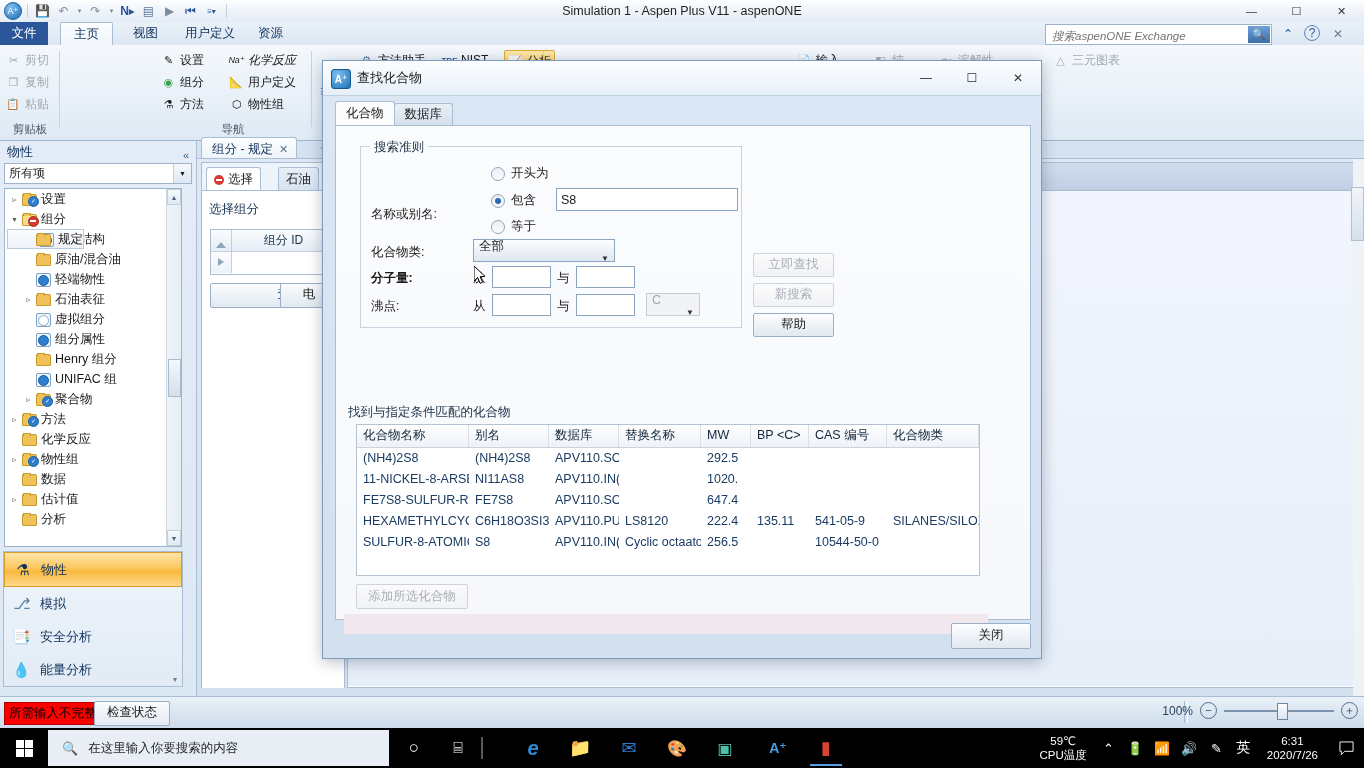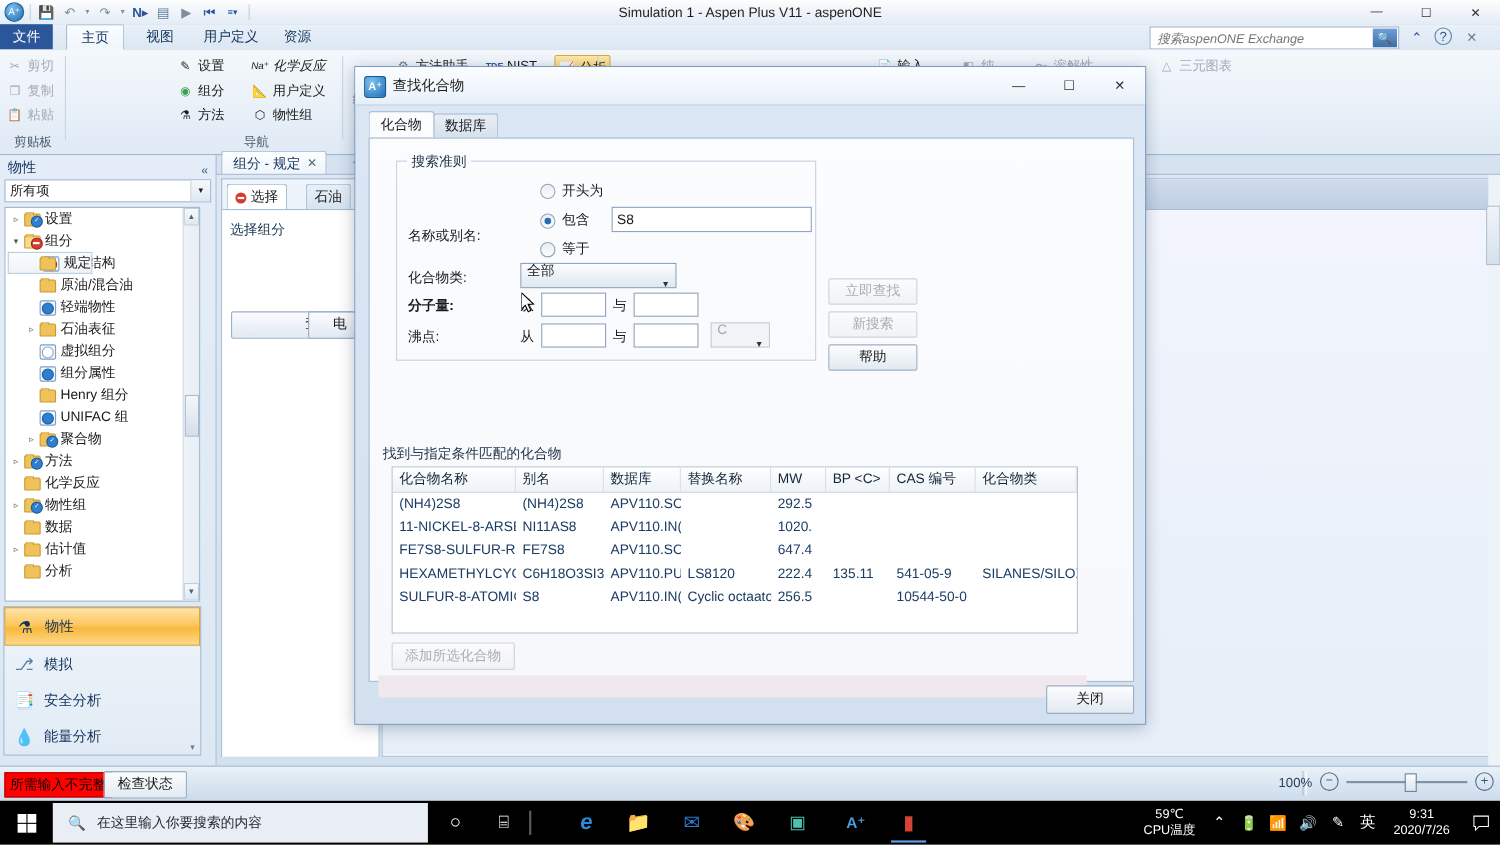--- a/index.html
+++ b/index.html
@@ -620,20 +620,30 @@
   <div id="formpane">
     <div class="ftab active" style="left:4px;">
       <span class="rdot"></span>
       <span>选择</span>
     </div>
     <div class="ftab inactive" style="left:76px;">
       <span>石油</span>
     </div>
     <div id="formbody">
       <div class="hdr">选择组分</div>
+      <div id="grid">
+        <div class="ghead">
+          <div class="gcorner"></div>
+          <div class="gtitle">组分 ID</div>
+        </div>
+        <div class="grow">
+          <div class="gsel"></div>
+          <div style="flex:1;"></div>
+        </div>
+      </div>
       <div class="fbtn" style="left:8px;width:62px;padding-left:48px;">查找</div>
       <div class="fbtn" style="left:78px;width:56px;">电</div>
     </div>
   </div>
 
   <div id="rightpane">
     <div class="rp-head"></div>
     <div class="rp-body"></div>
   </div>
 
@@ -846,21 +856,21 @@
       <div>59℃</div>
       <div>CPU温度</div>
     </div>
     <div class="tray-i">⌃</div>
     <div class="tray-i">🔋</div>
     <div class="tray-i">📶</div>
     <div class="tray-i">🔊</div>
     <div class="tray-i">✎</div>
     <div class="tray-i" style="font-size:14px;">英</div>
     <div id="clock">
-      <div>9:31</div>
+      <div>6:31</div>
       <div>2020/7/26</div>
     </div>
     <div id="notif">
       <svg width="15" height="15" viewBox="0 0 16 16">
         <path d="M1 1 H15 V11 H6 L2.5 14.5 V11 H1 Z" fill="none" stroke="#ffffff" stroke-width="1"></path>
       </svg>
     </div>
   </div>
 </div>
 

